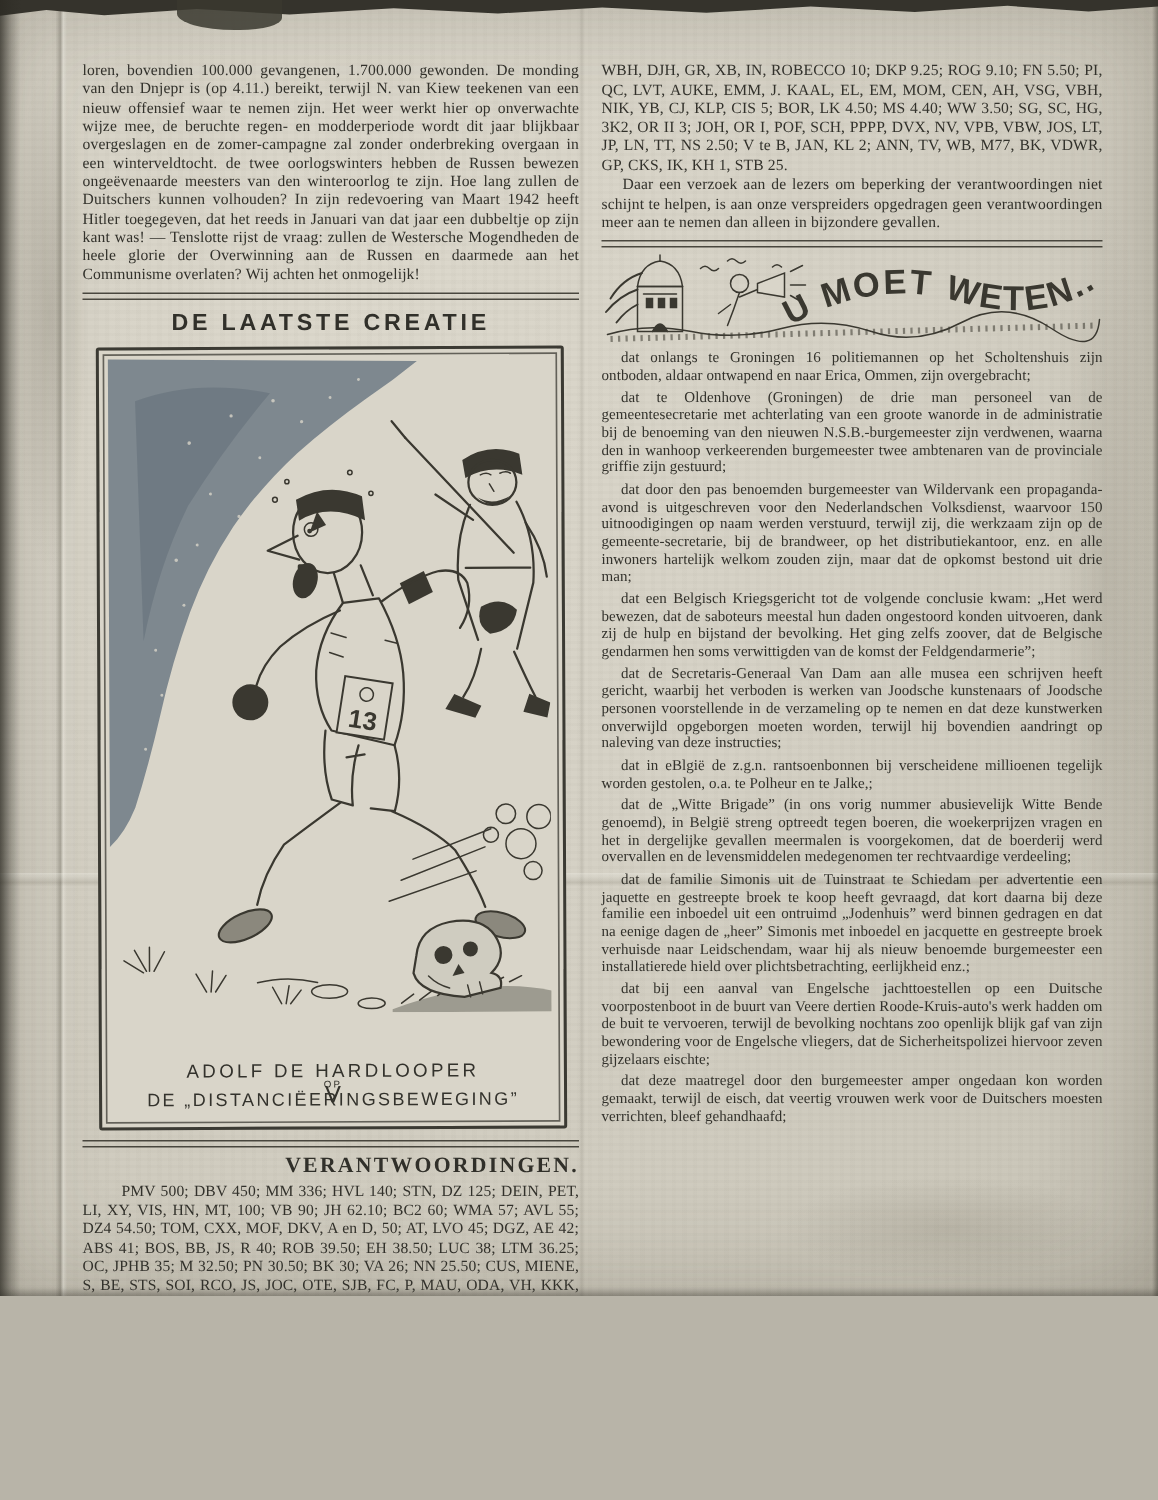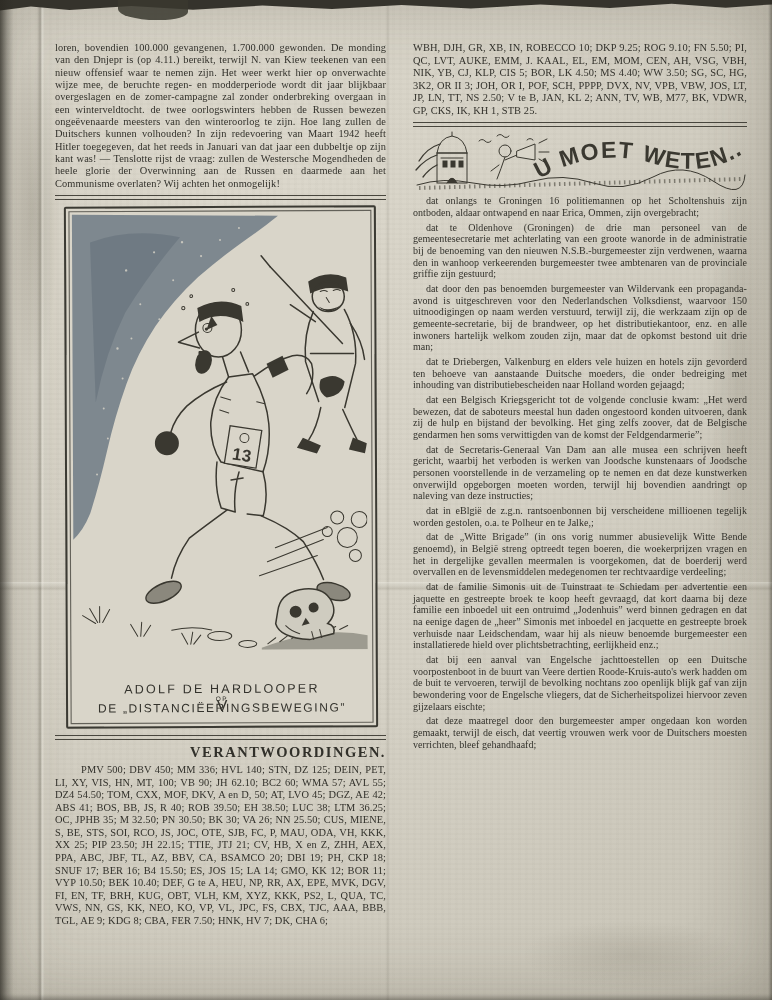--- a/index.html
+++ b/index.html
@@ -1,17 +1,17 @@
 <!DOCTYPE html>
 <html><head>
 <meta charset="utf-8">
 <style>
   html,body{margin:0;padding:0;background:#b8b4a8;}
   .page{
-    position:relative;width:772px;height:1000px;overflow:hidden;
+    position:relative;width:772px;height:864px;overflow:hidden;
     background:
       radial-gradient(ellipse at 32% 22%, #dcd8cc 0%, #d5d1c5 45%, #cbc7ba 85%, #c0bcaf 100%);
     box-shadow: inset 0 0 70px rgba(72,66,50,.28);
     font-family:"Liberation Serif","DejaVu Serif",serif;
     color:#32312b;
     text-decoration:underline;
   }
   .grain{position:absolute;inset:0;pointer-events:none;
     background:repeating-linear-gradient(0deg, rgba(60,55,40,.02) 0 2px, transparent 2px 5px),
                repeating-linear-gradient(90deg, rgba(60,55,40,.015) 0 3px, transparent 3px 7px);}
@@ -28,21 +28,21 @@
     background:linear-gradient(90deg, transparent, rgba(58,54,44,.10), transparent);}
   .crease-h{position:absolute;top:582px;left:0;width:100%;height:9px;
     background:linear-gradient(180deg, rgba(255,255,248,.30), rgba(80,75,60,.12) 70%, transparent);}
   .stain{position:absolute;border-radius:50%;pointer-events:none;}
   .stain.s1{top:40px;left:8px;width:50px;height:340px;background:radial-gradient(closest-side, rgba(70,64,48,.18), transparent);}
   .stain.s2{bottom:10px;right:30px;width:220px;height:70px;background:radial-gradient(closest-side, rgba(70,64,48,.12), transparent);}
   .stain.s3{top:130px;right:4px;width:60px;height:500px;background:radial-gradient(closest-side, rgba(70,64,48,.10), transparent);}
 
   .col{position:absolute;top:42px;}
   .col.left{left:55px;width:331px;}
-  .col.right{left:413px;width:334px;}
+  .col.right{left:401px;width:334px;}
 
   .body{font-size:10.4px;line-height:12.35px;text-align:justify;margin:0;letter-spacing:.1px;}
   .codes{line-height:12.55px;}
   .codes.ind{text-indent:26px;}
   .notice{text-indent:14px;margin-top:1px;}
 
   .double-rule{height:3px;border-top:1.4px solid #3a3830;border-bottom:1.4px solid #3a3830;opacity:.9;}
   .col.left .double-rule.r1{margin-top:5px;}
   .col.left .double-rule.r2{margin-top:7px;}
   .col.right .double-rule{margin-top:5px;}
@@ -82,20 +82,21 @@
   <div class="crease-h"></div>
   <div class="top-edge"></div>
   <div class="top-blotch"></div>
   <div class="left-edge"></div>
   <div class="right-edge"></div>
   <div class="bottom-edge"></div>
 
   <div class="col left">
     <p class="body">loren, bovendien 100.000 gevangenen, 1.700.000 gewonden. De monding van den Dnjepr is (op 4.11.) bereikt, terwijl N. van Kiew teekenen van een nieuw offensief waar te nemen zijn. Het weer werkt hier op onverwachte wijze mee, de beruchte regen- en modderperiode wordt dit jaar blijkbaar overgeslagen en de zomer-campagne zal zonder onderbreking overgaan in een winterveldtocht. de twee oorlogswinters hebben de Russen bewezen ongeëvenaarde meesters van den winteroorlog te zijn. Hoe lang zullen de Duitschers kunnen volhouden? In zijn redevoering van Maart 1942 heeft Hitler toegegeven, dat het reeds in Januari van dat jaar een dubbeltje op zijn kant was! — Tenslotte rijst de vraag: zullen de Westersche Mogendheden de heele glorie der Overwinning aan de Russen en daarmede aan het Communisme overlaten? Wij achten het onmogelijk!</p>
     <div class="double-rule r1"></div>
+    <h2 class="creatie">DE LAATSTE CREATIE</h2>
 
     <div class="cartoon-frame">
       <svg width="296" height="438" viewBox="0 0 296 438">
 
         <path d="M2,2 L208,4 Q192,17 174,29 Q150,46 128,65 Q103,88 85,114 Q67,141 56,171 Q44,204 36,239 Q28,273 19,301 Q12,318 2,327 Z" fill="#76818a" opacity=".92"></path>
         <path d="M20,30 Q60,15 110,25 Q80,60 55,100 Q35,140 25,190 Z" fill="#66727c" opacity=".6"></path>
         <g fill="#d9d5c9" opacity=".8">
           <circle cx="56" cy="58" r="1.2"></circle>
             <circle cx="84" cy="40" r="1.1"></circle>
             <circle cx="112" cy="30" r="1.2"></circle>
@@ -205,20 +206,21 @@
       <div class="caption sig">V</div>
     </div>
 
     <div class="double-rule r2"></div>
     <h3 class="verant">VERANTWOORDINGEN.</h3>
     <p class="body codes ind">PMV 500; DBV 450; MM 336; HVL 140; STN, DZ 125; DEIN, PET, LI, XY, VIS, HN, MT, 100; VB 90; JH 62.10; BC2 60; WMA 57; AVL 55; DZ4 54.50; TOM, CXX, MOF, DKV, A en D, 50; AT, LVO 45; DGZ, AE 42; ABS 41; BOS, BB, JS, R 40; ROB 39.50; EH 38.50; LUC 38; LTM 36.25; OC, JPHB 35; M 32.50; PN 30.50; BK 30; VA 26; NN 25.50; CUS, MIENE, S, BE, STS, SOI, RCO, JS, JOC, OTE, SJB, FC, P, MAU, ODA, VH, KKK, XX 25; PIP 23.50; JH 22.15; TTIE, JTJ 21; CV, HB, X en Z, ZHH, AEX, PPA, ABC, JBF, TL, AZ, BBV, CA, BSAMCO 20; DBI 19; PH, CKP 18; SNUF 17; BER 16; B4 15.50; ES, JOS 15; LA 14; GMO, KK 12; BOR 11; VYP 10.50; BEK 10.40; DEF, G te A, HEU, NP, RR, AX, EPE, MVK, DGV, FI, EN, TF, BRH, KUG, OBT, VLH, KM, XYZ, KKK, PS2, L, QUA, TC, VWS, NN, GS, KK, NEO, KO, VP, VL, JPC, FS, CBX, TJC, AAA, BBB, TGL, AE 9; KDG 8; CBA, FER 7.50; HNK, HV 7; DK, CHA 6;</p>
   </div>
 
   <div class="col right">
     <p class="body codes">WBH, DJH, GR, XB, IN, ROBECCO 10; DKP 9.25; ROG 9.10; FN 5.50; PI, QC, LVT, AUKE, EMM, J. KAAL, EL, EM, MOM, CEN, AH, VSG, VBH, NIK, YB, CJ, KLP, CIS 5; BOR, LK 4.50; MS 4.40; WW 3.50; SG, SC, HG, 3K2, OR II 3; JOH, OR I, POF, SCH, PPPP, DVX, NV, VPB, VBW, JOS, LT, JP, LN, TT, NS 2.50; V te B, JAN, KL 2; ANN, TV, WB, M77, BK, VDWR, GP, CKS, IK, KH 1, STB 25.</p>
+    <p class="body notice">Daar een verzoek aan de lezers om beperking der verantwoordingen niet schijnt te helpen, is aan onze verspreiders opgedragen geen verantwoordingen meer aan te nemen dan alleen in bijzondere gevallen.</p>
     <div class="double-rule"></div>
 
     <svg class="banner" width="334" height="62" viewBox="0 0 334 62">
       <g class="ink-thin">
         <path d="M6,30 Q14,17 27,13 M3,39 Q12,28 24,24 M10,46 Q16,38 24,34" stroke-width="1.3"></path>
         <path d="M24,22 Q26,7 39,5 Q52,7 54,22"></path>
         <line x1="39" y1="5" x2="39" y2="1"></line>
         <rect x="24" y="22" width="30" height="30" fill="none" stroke="#3a3830"></rect>
         <path d="M24,22 l30,0 M28,27 l22,0"></path>
         <rect x="30" y="30" width="4" height="6" fill="#3a3830"></rect>
@@ -238,21 +240,20 @@
       <path id="bannerwave" d="M126,48 Q182,16 238,32 T334,20" fill="none"></path>
       <text font-family="Liberation Sans, DejaVu Sans, sans-serif" font-weight="bold" font-size="23" letter-spacing="1.5" fill="#3a3830">
         <textPath href="#bannerwave">U MOET WETEN...</textPath>
       </text>
     </svg>
 
     <div class="items">
       <p>dat onlangs te Groningen 16 politiemannen op het Scholtenshuis zijn ontboden, aldaar ontwapend en naar Erica, Ommen, zijn overgebracht;</p>
       <p>dat te Oldenhove (Groningen) de drie man personeel van de gemeentesecretarie met achterlating van een groote wanorde in de administratie bij de benoeming van den nieuwen N.S.B.-burgemeester zijn verdwenen, waarna den in wanhoop verkeerenden burgemeester twee ambtenaren van de provinciale griffie zijn gestuurd;</p>
       <p>dat door den pas benoemden burgemeester van Wildervank een propaganda-avond is uitgeschreven voor den Nederlandschen Volksdienst, waarvoor 150 uitnoodigingen op naam werden verstuurd, terwijl zij, die werkzaam zijn op de gemeente-secretarie, bij de brandweer, op het distributiekantoor, enz. en alle inwoners hartelijk welkom zouden zijn, maar dat de opkomst bestond uit drie man;</p>
-      <p>dat te Driebergen, Valkenburg en elders vele huizen en hotels zijn gevorderd ten behoeve van aanstaande Duitsche moeders, die onder bedreiging met inhouding van distributiebescheiden naar Holland worden gejaagd;</p>
       <p>dat een Belgisch Kriegsgericht tot de volgende conclusie kwam: „Het werd bewezen, dat de saboteurs meestal hun daden ongestoord konden uitvoeren, dank zij de hulp en bijstand der bevolking. Het ging zelfs zoover, dat de Belgische gendarmen hen soms verwittigden van de komst der Feldgendarmerie”;</p>
       <p>dat de Secretaris-Generaal Van Dam aan alle musea een schrijven heeft gericht, waarbij het verboden is werken van Joodsche kunstenaars of Joodsche personen voorstellende in de verzameling op te nemen en dat deze kunstwerken onverwijld opgeborgen moeten worden, terwijl hij bovendien aandringt op naleving van deze instructies;</p>
       <p>dat in eBlgië de z.g.n. rantsoenbonnen bij verscheidene millioenen tegelijk worden gestolen, o.a. te Polheur en te Jalke,;</p>
       <p>dat de „Witte Brigade” (in ons vorig nummer abusievelijk Witte Bende genoemd), in België streng optreedt tegen boeren, die woekerprijzen vragen en het in dergelijke gevallen meermalen is voorgekomen, dat de boerderij werd overvallen en de levensmiddelen medegenomen ter rechtvaardige verdeeling;</p>
       <p>dat de familie Simonis uit de Tuinstraat te Schiedam per advertentie een jaquette en gestreepte broek te koop heeft gevraagd, dat kort daarna bij deze familie een inboedel uit een ontruimd „Jodenhuis” werd binnen gedragen en dat na eenige dagen de „heer” Simonis met inboedel en jacquette en gestreepte broek verhuisde naar Leidschendam, waar hij als nieuw benoemde burgemeester een installatierede hield over plichtsbetrachting, eerlijkheid enz.;</p>
       <p>dat bij een aanval van Engelsche jachttoestellen op een Duitsche voorpostenboot in de buurt van Veere dertien Roode-Kruis-auto's werk hadden om de buit te vervoeren, terwijl de bevolking nochtans zoo openlijk blijk gaf van zijn bewondering voor de Engelsche vliegers, dat de Sicherheitspolizei hiervoor zeven gijzelaars eischte;</p>
       <p>dat deze maatregel door den burgemeester amper ongedaan kon worden gemaakt, terwijl de eisch, dat veertig vrouwen werk voor de Duitschers moesten verrichten, bleef gehandhaafd;</p>
     </div>
   </div>
 </div>

